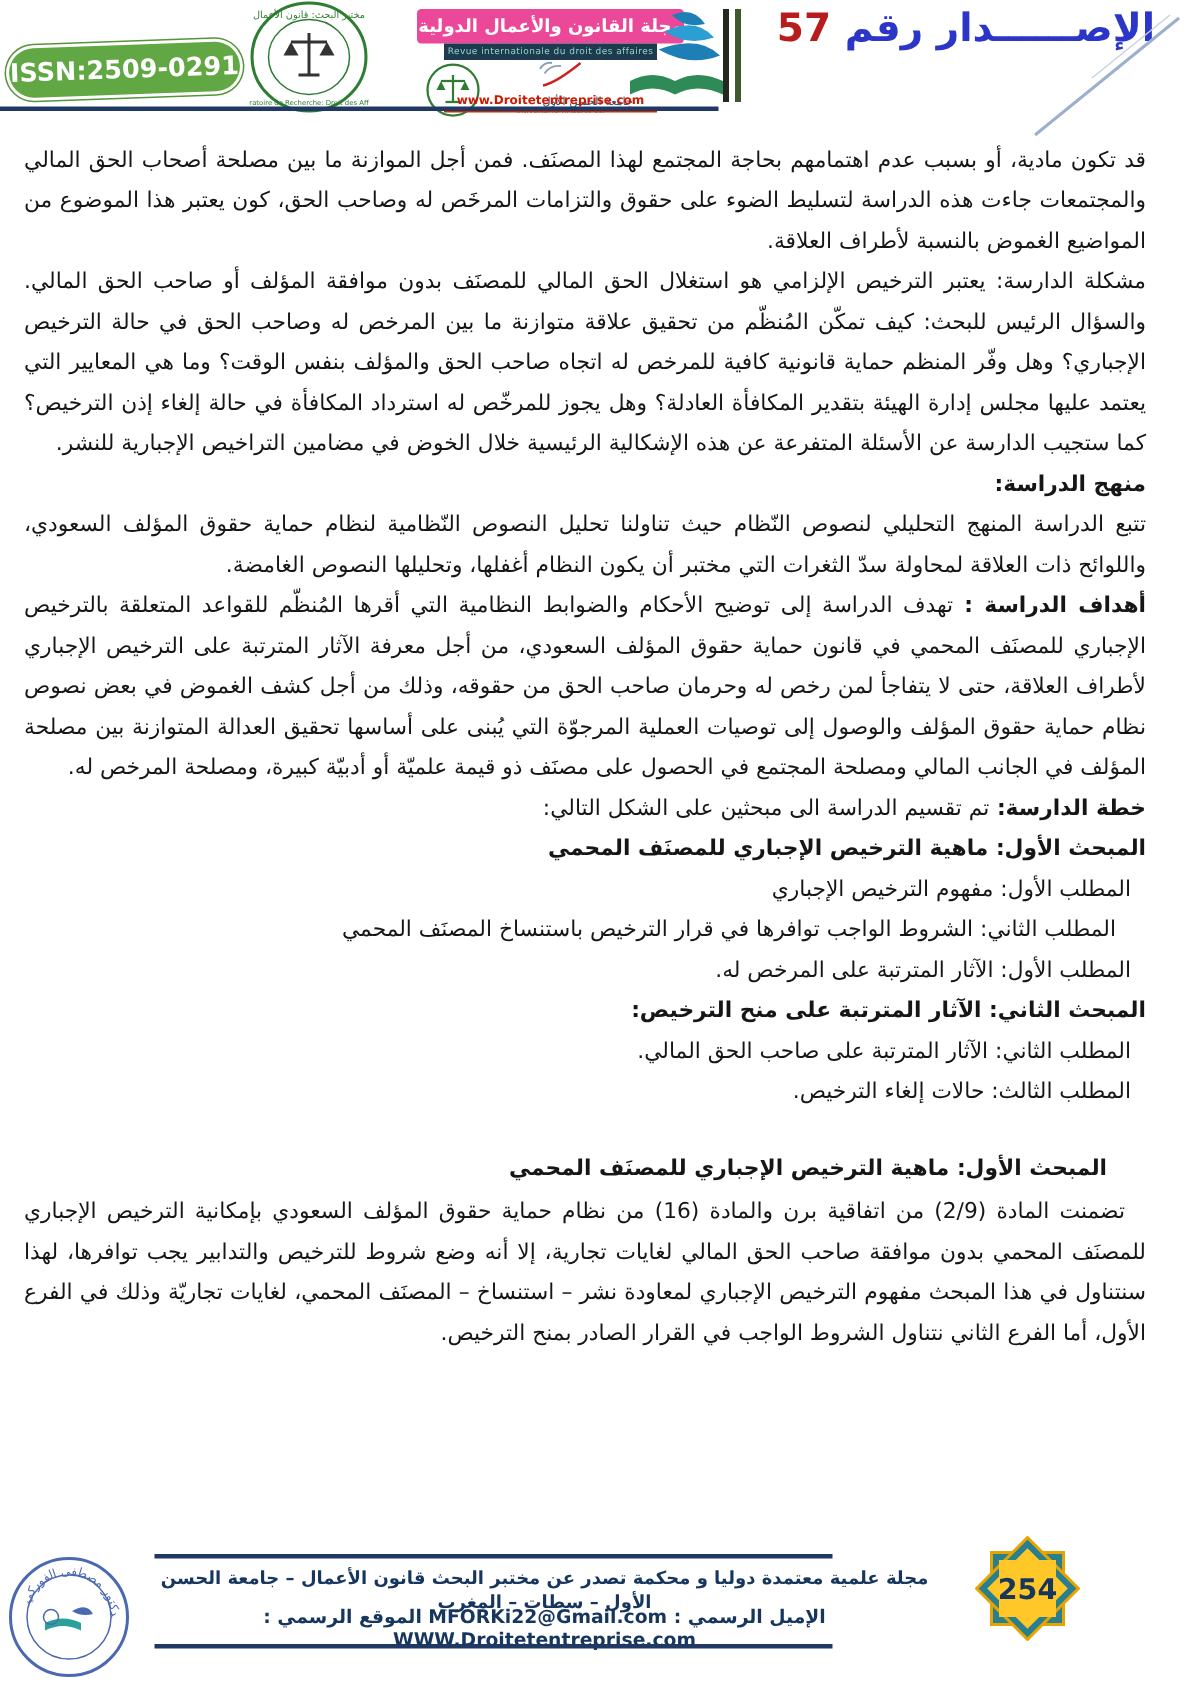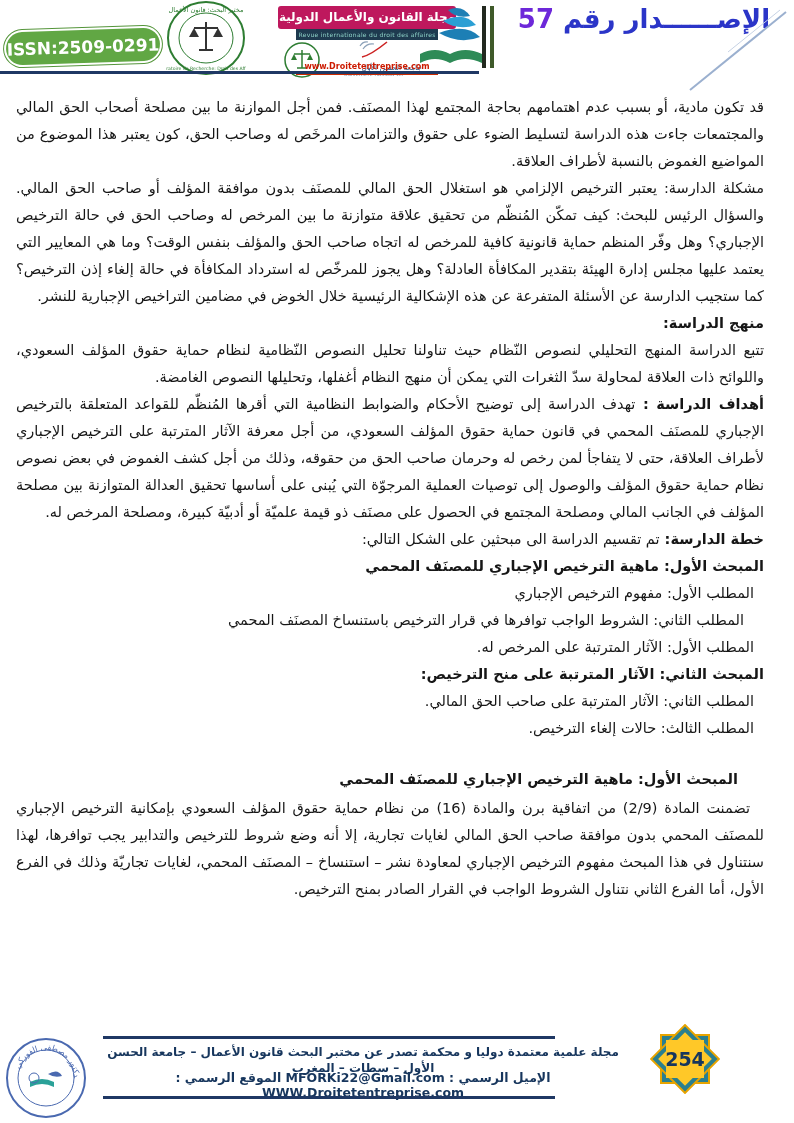--- a/index.html
+++ b/index.html
@@ -5,38 +5,38 @@
   html,body{margin:0;padding:0;background:#ffffff;}
   .page{position:relative;width:794px;height:1123px;background:#ffffff;overflow:hidden;
         font-family:"DejaVu Sans","Liberation Sans",sans-serif;color:#1b1b1b;}
 
   
   .issn-pill{position:absolute;left:6px;top:30px;width:154px;height:33px;background:#61a744;
              border-radius:17px;color:#fff;font-weight:bold;font-size:17px;display:flex;
              align-items:center;justify-content:center;transform:rotate(-2deg);
              box-shadow:0 0 0 2px #ffffff,0 0 0 3px #54953a;}
   .lab-logo{position:absolute;left:166px;top:0px;}
-  .banner{position:absolute;left:278px;top:6px;width:178px;height:23px;background:#be185d;
+  .banner{position:absolute;left:278px;top:6px;width:178px;height:23px;background:#ec4899;
           color:#fff;font-size:12px;font-weight:bold;text-align:center;line-height:23px;
           border-radius:3px;direction:rtl;}
   .banner-sub{position:absolute;left:296px;top:29px;width:142px;height:11px;background:#1e3a4f;
               color:#8fd4c9;font-size:6px;text-align:center;line-height:11px;letter-spacing:.3px;}
   .small-logo{position:absolute;left:284px;top:42px;}
   .univ{position:absolute;left:326px;top:40px;width:96px;text-align:center;}
   .univ-ar{font-size:7.5px;color:#33507a;direction:rtl;margin-top:1px;text-align:right;}
   .univ-fr{font-size:4.5px;color:#6b7f9e;letter-spacing:.2px;}
   .site-red{position:absolute;left:296px;top:62px;width:142px;color:#cc1a00;font-size:8px;
             font-weight:bold;text-align:center;border-bottom:2px solid #cc2a00;padding-bottom:2px;}
   .bird-logo{position:absolute;left:418px;top:4px;}
   .header-bars{position:absolute;left:482px;top:6px;height:62px;display:flex;gap:4px;}
   .header-bars .b1{width:4px;background:#23291f;}
   .header-bars .b2{width:4px;background:#3f5a2a;}
   .issue-box{position:absolute;left:500px;top:3px;width:288px;text-align:center;direction:rtl;}
   .issue-line1{font-size:26px;font-weight:bold;color:#2b35c8;line-height:32px;}
-  .issue-num{color:#6d28d9;}
+  .issue-num{color:#b91c1c;}
   .issue-line2{font-size:23px;font-weight:bold;color:#4e7c31;margin-top:5px;}
   .quill{position:absolute;left:668px;top:6px;}
   .header-rule{position:absolute;left:0;top:71px;width:479px;height:3px;background:#1f3864;}
 
   
   .article{position:absolute;left:16px;right:30px;top:94px;direction:rtl;text-align:justify;
            font-size:14.5px;line-height:27px;color:#161616;}
   .article p{margin:0;}
   .para b{font-weight:bold;}
   .outline-item{text-align:right;}
@@ -132,21 +132,21 @@
     </svg>
 
     <div class="header-rule"></div>
   </header>
 
   <main class="article">
     <div>
         <p class="para">قد تكون مادية، أو بسبب عدم اهتمامهم بحاجة المجتمع لهذا المصنَف. فمن أجل الموازنة ما بين مصلحة أصحاب الحق المالي والمجتمعات جاءت هذه الدراسة لتسليط الضوء على حقوق والتزامات المرخَص له وصاحب الحق، كون يعتبر هذا الموضوع من المواضيع الغموض بالنسبة لأطراف العلاقة.</p>
         <p class="para">مشكلة الدارسة: يعتبر الترخيص الإلزامي هو استغلال الحق المالي للمصنَف بدون موافقة المؤلف أو صاحب الحق المالي. والسؤال الرئيس للبحث: كيف تمكّن المُنظّم من تحقيق علاقة متوازنة ما بين المرخص له وصاحب الحق في حالة الترخيص الإجباري؟ وهل وفّر المنظم حماية قانونية كافية للمرخص له اتجاه صاحب الحق والمؤلف بنفس الوقت؟ وما هي المعايير التي يعتمد عليها مجلس إدارة الهيئة بتقدير المكافأة العادلة؟ وهل يجوز للمرخّص له استرداد المكافأة في حالة إلغاء إذن الترخيص؟ كما ستجيب الدارسة عن الأسئلة المتفرعة عن هذه الإشكالية الرئيسية خلال الخوض في مضامين التراخيص الإجبارية للنشر.</p>
         <p class="para"><b>منهج الدراسة: </b></p>
-        <p class="para">تتبع الدراسة المنهج التحليلي لنصوص النّظام حيث تناولنا تحليل النصوص النّظامية لنظام حماية حقوق المؤلف السعودي، واللوائح ذات العلاقة لمحاولة سدّ الثغرات التي يمكن أن منهج النظام أغفلها، وتحليلها النصوص الغامضة.</p>
+        <p class="para">تتبع الدراسة المنهج التحليلي لنصوص النّظام حيث تناولنا تحليل النصوص النّظامية لنظام حماية حقوق المؤلف السعودي، واللوائح ذات العلاقة لمحاولة سدّ الثغرات التي مختبر أن يكون النظام أغفلها، وتحليلها النصوص الغامضة.</p>
         <p class="para"><b>أهداف الدراسة : </b>تهدف الدراسة إلى توضيح الأحكام والضوابط النظامية التي أقرها المُنظّم للقواعد المتعلقة بالترخيص الإجباري للمصنَف المحمي في قانون حماية حقوق المؤلف السعودي، من أجل معرفة الآثار المترتبة على الترخيص الإجباري لأطراف العلاقة، حتى لا يتفاجأ لمن رخص له وحرمان صاحب الحق من حقوقه، وذلك من أجل كشف الغموض في بعض نصوص نظام حماية حقوق المؤلف والوصول إلى توصيات العملية المرجوّة التي يُبنى على أساسها تحقيق العدالة المتوازنة بين مصلحة المؤلف في الجانب المالي ومصلحة المجتمع في الحصول على مصنَف ذو قيمة علميّة أو أدبيّة كبيرة، ومصلحة المرخص له.</p>
         <p class="para"><b>خطة الدارسة: </b>تم تقسيم الدراسة الى مبحثين على الشكل التالي:</p>
       </div>
     <div>
         <div class="outline-item ind0 bold">المبحث الأول: ماهية الترخيص الإجباري للمصنَف المحمي</div>
         <div class="outline-item ind1">المطلب الأول: مفهوم الترخيص الإجباري</div>
         <div class="outline-item ind2">المطلب الثاني: الشروط الواجب توافرها في قرار الترخيص باستنساخ المصنَف المحمي</div>
         <div class="outline-item ind1">المطلب الأول: الآثار المترتبة على المرخص له.</div>
         <div class="outline-item ind0 bold">المبحث الثاني: الآثار المترتبة على منح الترخيص:</div>
         <div class="outline-item ind1">المطلب الثاني: الآثار المترتبة على صاحب الحق المالي.</div>

